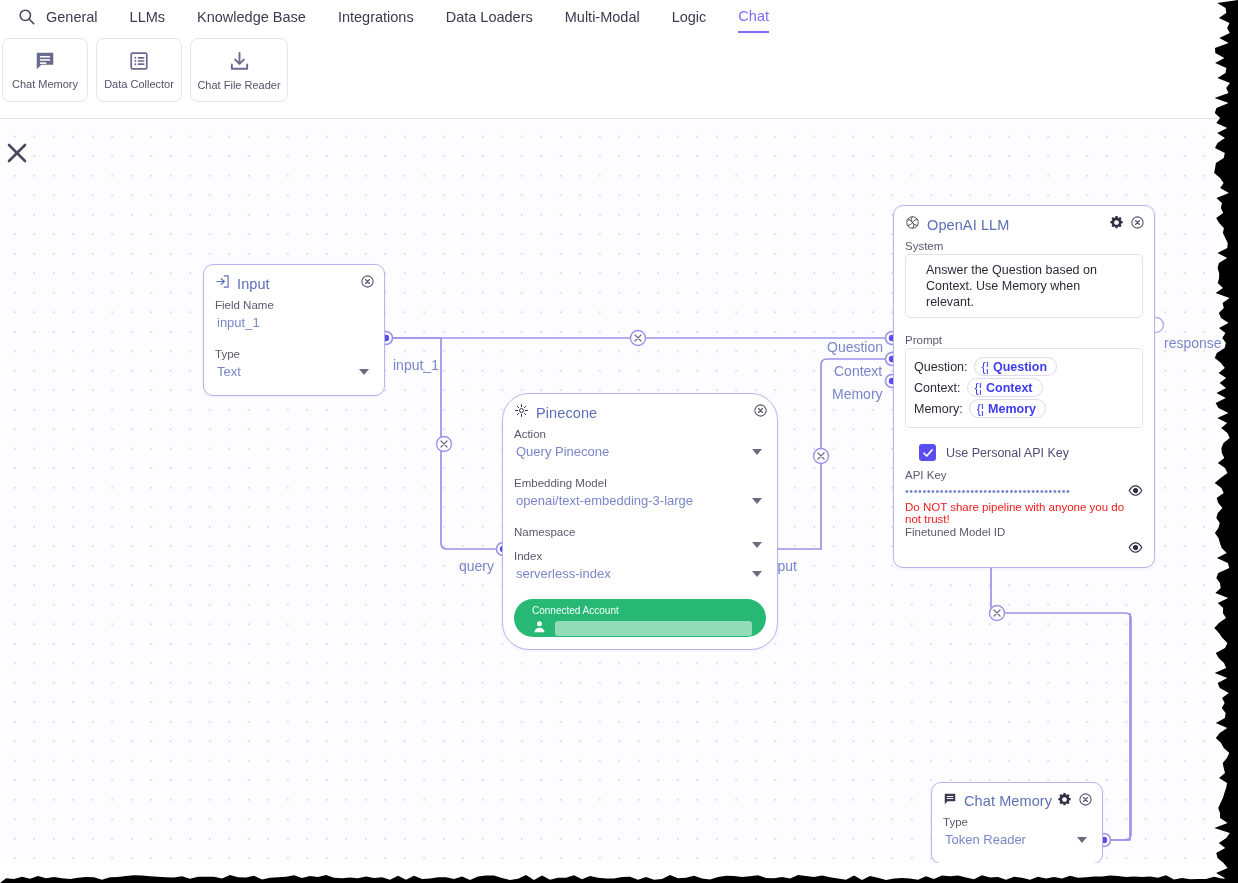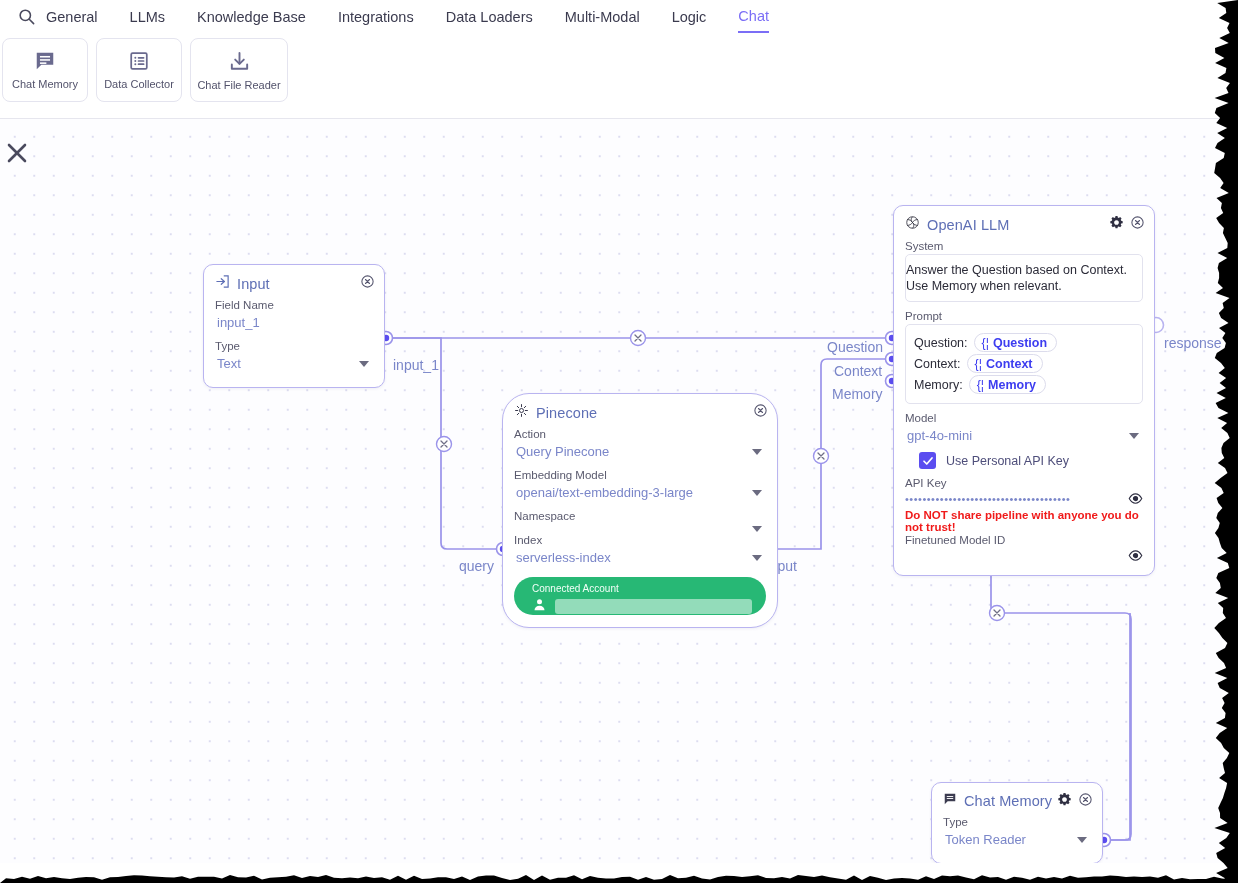--- a/index.html
+++ b/index.html
@@ -112,21 +112,21 @@
     font-weight: 400;
     letter-spacing: .1px;
   }
   .hd-actions {
     position: absolute; right: 9px; top: 9px;
     display: flex; align-items: center; gap: 6px;
   }
   .icon-btn { cursor: pointer; display: flex; }
   .node-body { padding: 2px 11px 12px 11px; }
 
-  .fld { margin-bottom: 8px; }
+  .fld { margin-bottom: 16px; }
   .fld-lab {
     font-size: 11.5px; color: #5a5a6e;
     margin-bottom: 2px;
   }
   .fld-val {
     font-size: 13px; color: #7a86c9;
     padding: 2px 0 2px 2px;
     position: relative;
   }
   .sel {
@@ -161,21 +161,21 @@
   .conn-acct .ca-bar {
     flex: 1; height: 15px; border-radius: 3px;
     background: rgba(255,255,255,.5);
   }
 
   
   #node-llm { left: 893px; top: 86px; width: 262px; }
   .ta-box {
     border: 1px solid #e2e2ee;
     border-radius: 5px;
-    padding: 7px 0;
+    padding: 7px 20px;
     font-size: 12.5px;
     color: #2b2b38;
     line-height: 16px;
     background: #fff;
     cursor: text;
   }
   .prompt-box {
     border: 1px solid #e2e2ee;
     border-radius: 5px;
     padding: 6px 8px 7px 8px;
@@ -202,21 +202,21 @@
     display: flex; align-items: center; justify-content: center;
     cursor: pointer;
   }
   .chk-lab { font-size: 12.5px; color: #4e4e7a; }
   .apikey-row { display:flex; align-items:center; justify-content:space-between; }
   .dots {
     font-size: 11px; color: #7a86c9; letter-spacing: .5px;
     overflow: hidden; white-space: nowrap; max-width: 205px;
     line-height: 14px;
   }
-  .warn { font-size: 11.5px; color: #f01a1a; font-weight: 700; margin: 3px 0 1px; }
+  .warn { font-size: 11.5px; color: #f01a1a; font-weight: 400; margin: 3px 0 1px; }
   .eye { cursor: pointer; display:flex; }
 
   
   #node-chatmem { left: 931px; top: 663px; width: 172px; }
 
   
   .elab {
     position: absolute;
     font-size: 14px;
     color: #7a86c9;
@@ -529,27 +529,20 @@
             </div>
             <div class="prow">
               <span class="pk">Memory:</span>
               <span class="chip">
                 <span class="br">{¦</span>
                 <span>Memory</span>
               </span>
             </div>
           </div>
         </div>
-        <div class="fld" style="margin-bottom:0">
-          <div class="fld-lab">Model</div>
-          <div class="fld-val sel">
-            <span>gpt-4o-mini</span>
-            <span class="caret"></span>
-          </div>
-        </div>
         <div class="chkrow">
           <span class="chk">
             <svg width="12" height="12" viewBox="0 0 24 24" fill="none" stroke="#ffffff" stroke-width="3.4" stroke-linecap="round" stroke-linejoin="round">
               <polyline points="4,12.5 9.5,18 20,6"></polyline>
             </svg>
           </span>
           <span class="chk-lab">Use Personal API Key</span>
         </div>
         <div class="fld" style="margin-bottom:0; margin-top:8px">
           <div class="fld-lab">API Key</div>

